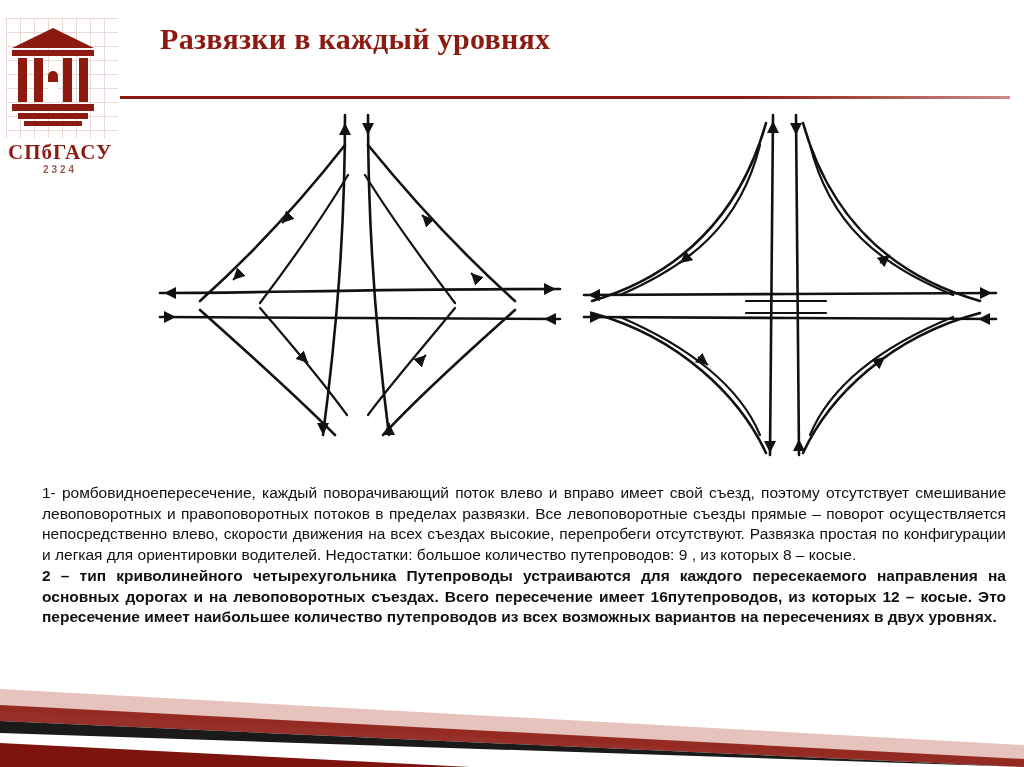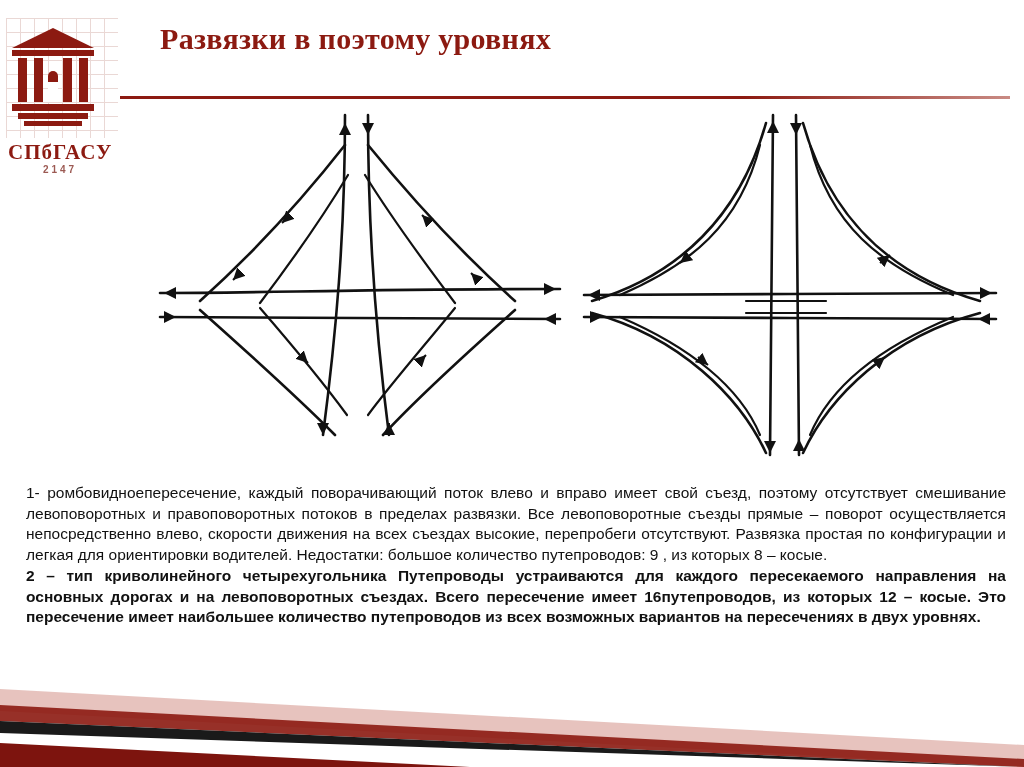--- a/index.html
+++ b/index.html
@@ -114,38 +114,38 @@
     position: absolute;
     left: 26px;
     top: 483px;
     width: 980px;
     font-size: 15.5px;
     line-height: 20.5px;
     color: #111111;
     text-align: justify;
     font-family: "Liberation Sans", sans-serif;
   }
-  .body-text p { margin: 0 0 0 0; }
+  .body-text p { margin: 0 0 0 16px; }
   .body-text p + p { margin-top: 1px; font-weight: bold; }
 
   
   .footer-deco {
     position: absolute;
     left: 0;
     bottom: 0;
     width: 1024px;
     height: 120px;
     pointer-events: none;
   }
 </style>
 </head>
 <body>
 
 <div class="slide-header">
-  <div class="title">Развязки в поэтому уровнях</div>
+  <div class="title">Развязки в каждый уровнях</div>
   <div class="title-rule"></div>
 </div>
 
 <div class="logo">
   <div class="logo-grid"></div>
   <div class="logo-mark">
     <svg width="86" height="112" viewBox="0 0 86 112" xmlns="http://www.w3.org/2000/svg">
       <g fill="#8c1a11">
 
         <polygon points="43,2 84,22 2,22"></polygon>
@@ -161,21 +161,21 @@
         <rect x="2" y="78" width="82" height="7"></rect>
         <rect x="8" y="87" width="70" height="6"></rect>
         <rect x="14" y="95" width="58" height="5"></rect>
       </g>
       <g fill="#ffffff">
         <rect x="38" y="56" width="10" height="20"></rect>
       </g>
     </svg>
   </div>
   <div class="logo-text">СПбГАСУ</div>
-  <div class="logo-year">2147</div>
+  <div class="logo-year">2324</div>
 </div>
 
 <div class="figures">
 
   <div class="figure left">
     <svg width="440" height="370" viewBox="0 0 440 370" xmlns="http://www.w3.org/2000/svg">
       <defs>
         <marker id="ar" markerWidth="8" markerHeight="8" refX="6" refY="3" orient="auto">
           <path d="M0,0 L6,3 L0,6 z" fill="#111"></path>
         </marker>

